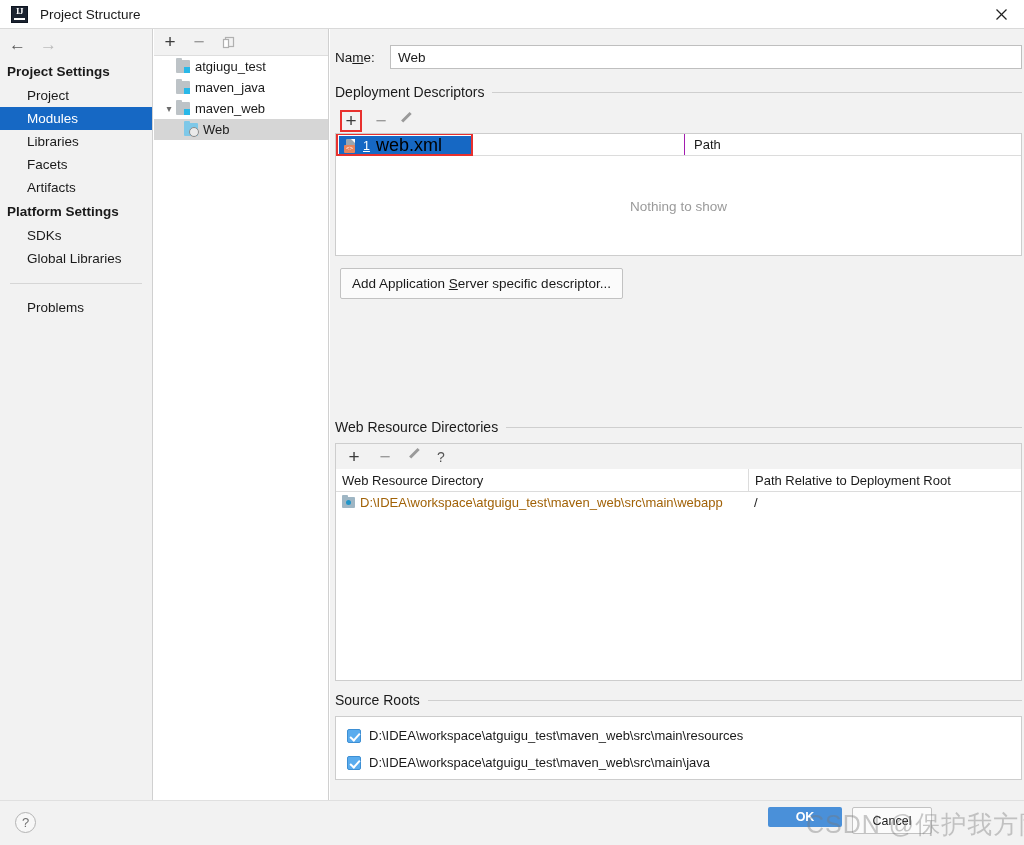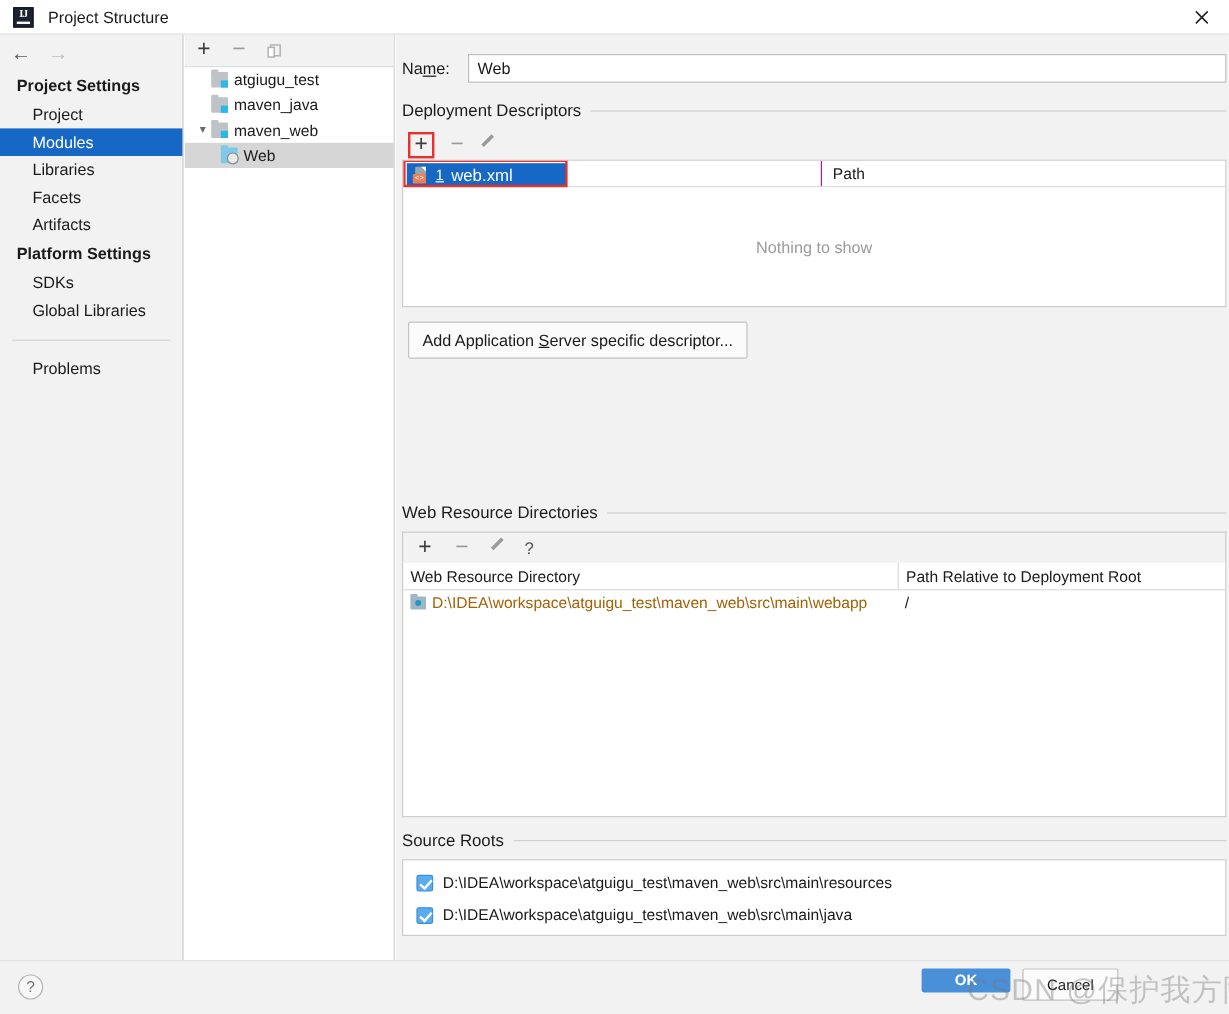--- a/index.html
+++ b/index.html
@@ -48,21 +48,21 @@
     background: #f2f2f2;
     border-right: 1px solid #d0d0d0;
   }
   #nav-arrows { height: 30px; display: flex; align-items: center; padding-left: 9px; gap: 14px; }
   .nav-arrow { font-size: 17px; line-height: 1; }
   .nav-arrow.enabled { color: #5a5a5a; }
   .nav-arrow.disabled { color: #bcbcbc; }
 
   .side-group {
     font-weight: bold; font-size: 13.5px; color: #1a1a1a;
-    padding: 5px 0 5px 14px;
+    padding: 5px 0 5px 7px;
   }
   .side-item {
     font-size: 13.5px; color: #1a1a1a;
     padding: 4px 0 4px 27px; line-height: 15px;
   }
   .side-item.selected { background: #1668c4; color: #ffffff; }
   #side-divider {
     height: 1px; background: #d6d6d6; margin: 13px 10px 0 10px;
   }
 
@@ -195,21 +195,21 @@
   }
   .xml-icon .bot {
     position: absolute; left: 0; bottom: 0; width: 11px; height: 8px;
     background: #e8825a; border-radius: 1px;
     font-size: 6px; color: #ffffff; text-align: center; line-height: 8px;
     font-family: "Liberation Mono", monospace;
   }
   #dd-num {
     color: #ffffff; font-size: 12.5px; text-decoration: underline; margin-right: 6px;
   }
-  #dd-name { color: #ffffff; font-size: 14px; }
+  #dd-name { color: #000000; font-size: 18px; }
   #dd-empty {
     position: absolute; left: 0; top: 23px; width: 100%; height: 99px;
     display: flex; align-items: center; justify-content: center;
     color: #9a9a9a; font-size: 13.5px;
   }
 
   .btn {
     background: #fbfbfb; border: 1px solid #c2c2c2; border-radius: 2px;
     font-size: 13.5px; font-family: "Liberation Sans", sans-serif;
     color: #1a1a1a; padding: 0 11px; height: 31px; cursor: default;

